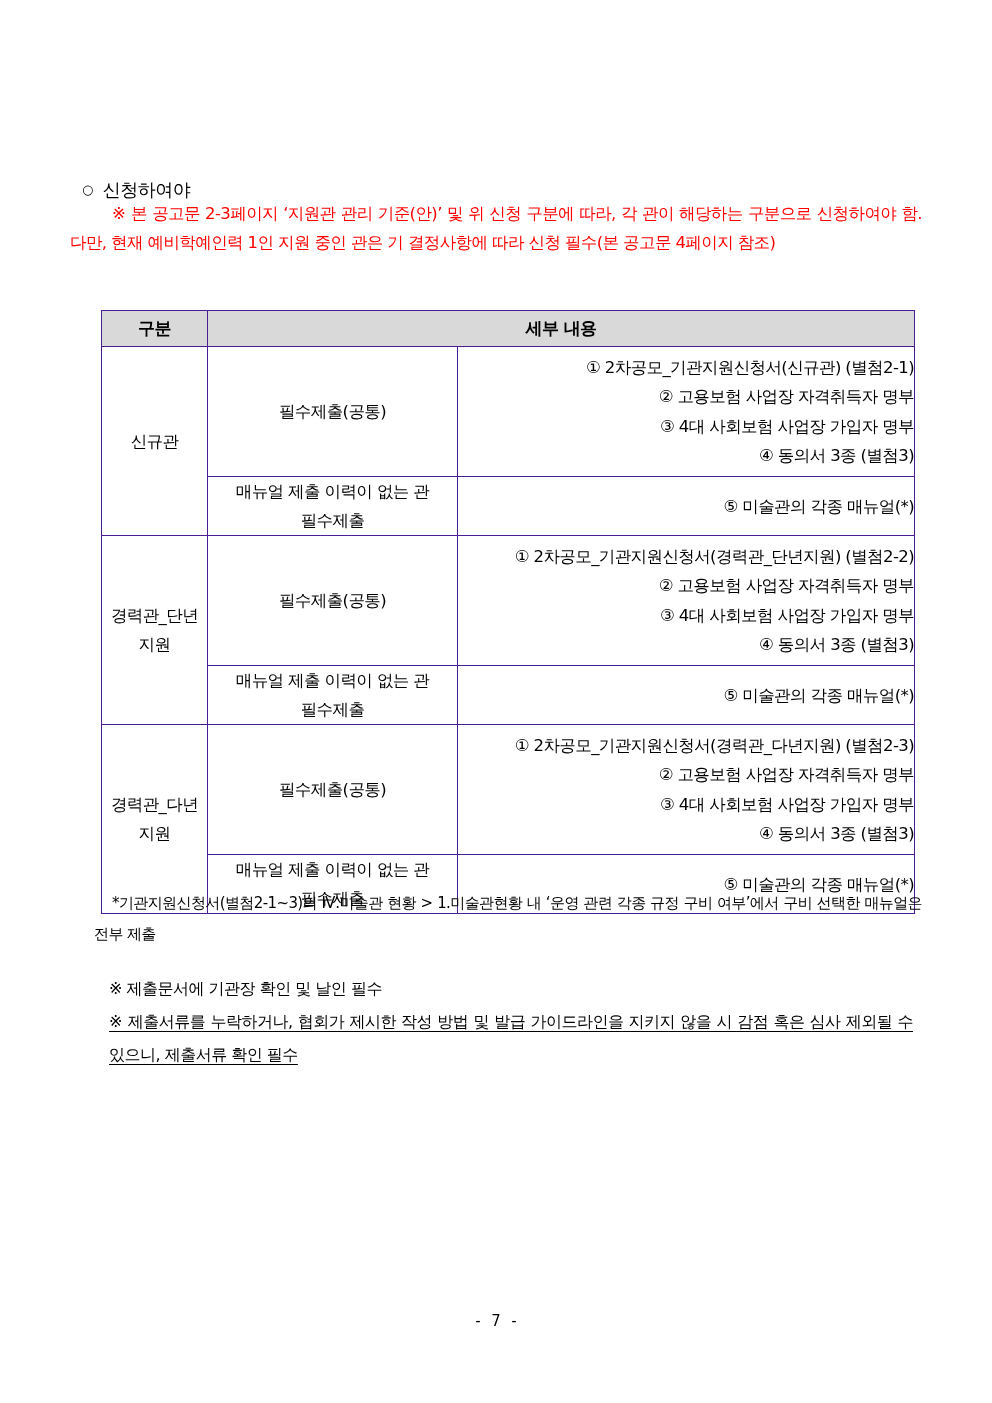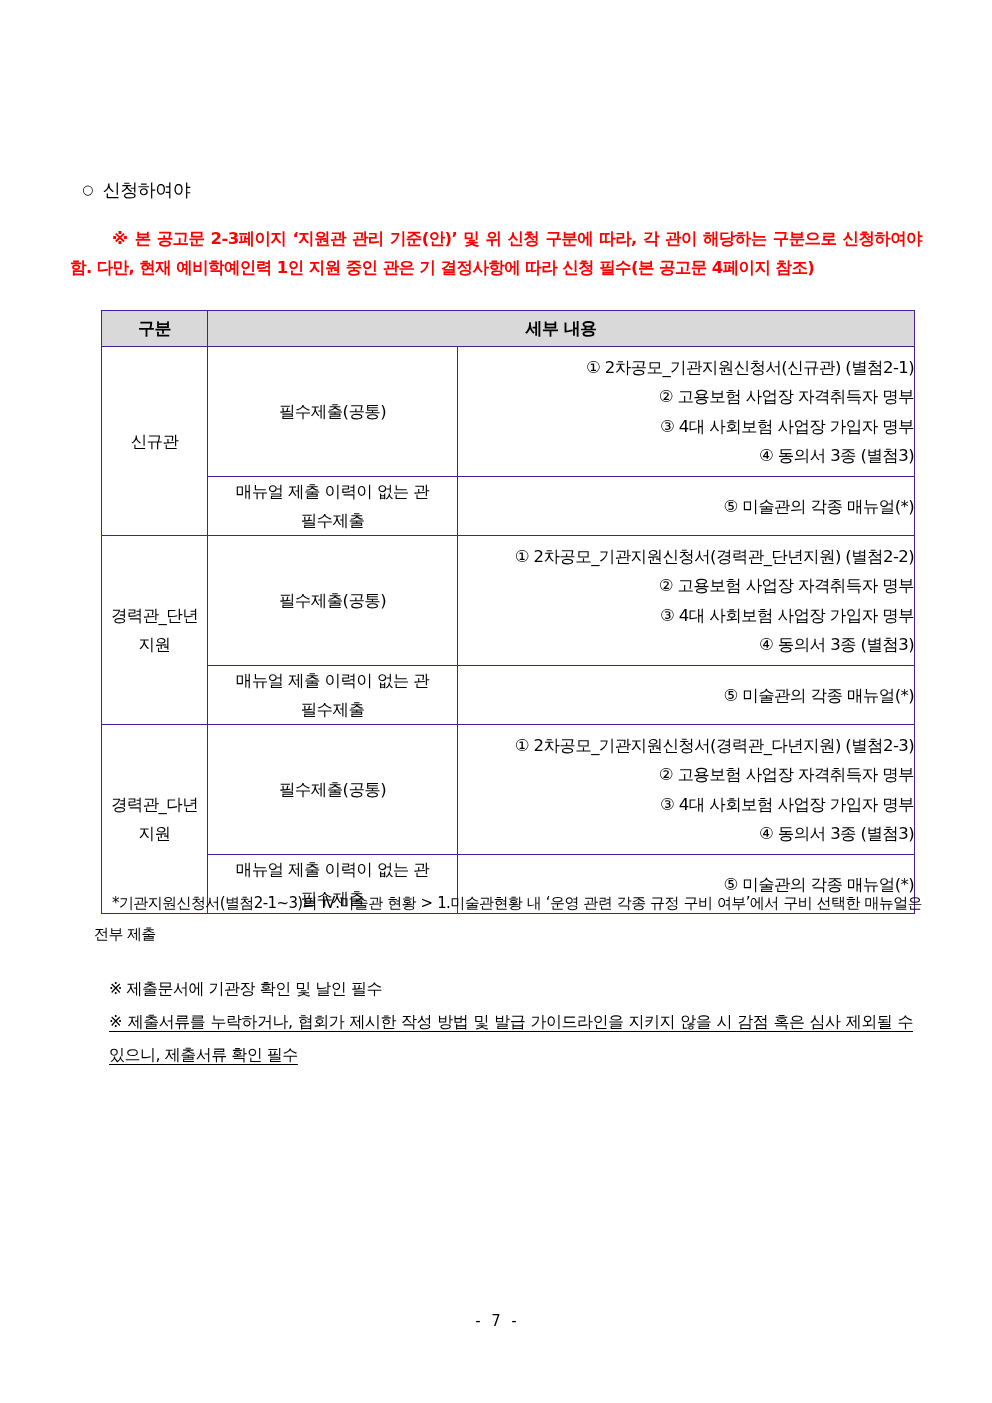--- a/index.html
+++ b/index.html
@@ -7,22 +7,22 @@
       width: 992px; height: 1403px; position: relative; overflow: hidden;
       font-family: "DejaVu Sans", "Liberation Sans", sans-serif;
       color: #000;
     }
     .heading {
       position: absolute; left: 82px; top: 178px;
       font-size: 18px; letter-spacing: -0.5px;
     }
     .heading .bullet { font-size: 13px; margin-right: 10px; vertical-align: 2px; }
     .notice-red {
-      position: absolute; left: 70px; top: 224px; width: 852px;
-      color: #ff0000; font-weight: bold; font-size: 16.5px; line-height: 29px;
+      position: absolute; left: 70px; top: 199px; width: 852px;
+      color: #ff0000; font-weight: normal; font-size: 16.5px; line-height: 29px;
       text-align: justify; text-indent: 42px; letter-spacing: -0.6px;
     }
     table.docs {
       position: absolute; left: 101px; top: 310px; width: 814px;
       border-collapse: collapse; font-size: 16.5px; letter-spacing: -0.6px;
     }
     table.docs td, table.docs th {
       border: 1px solid #4c1d95; padding: 0; vertical-align: middle;
     }
     table.docs th {

